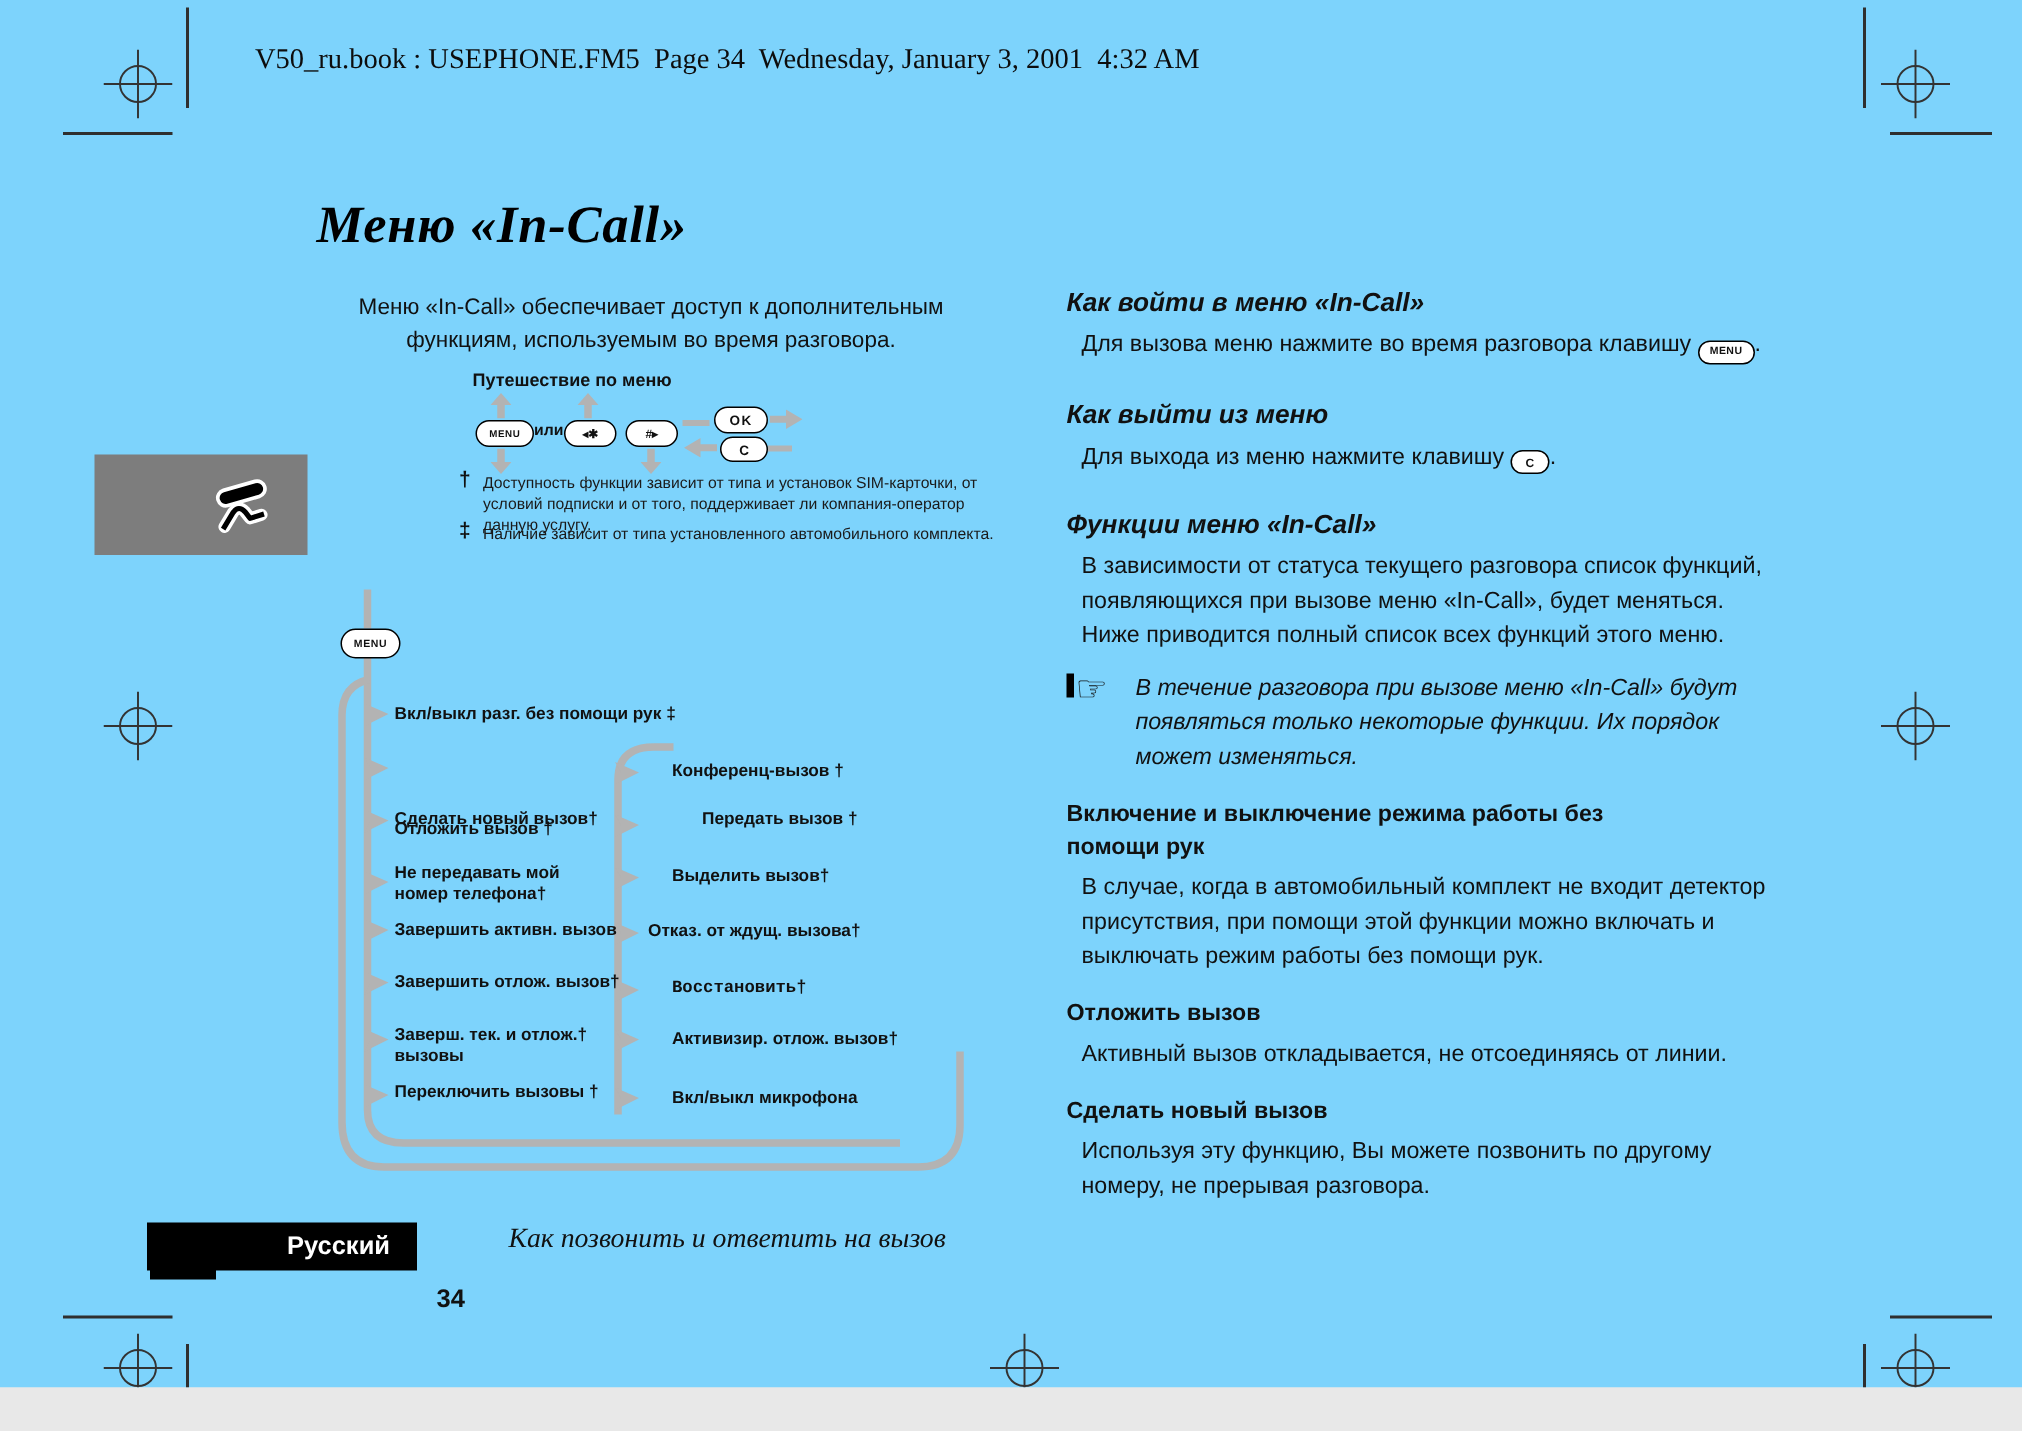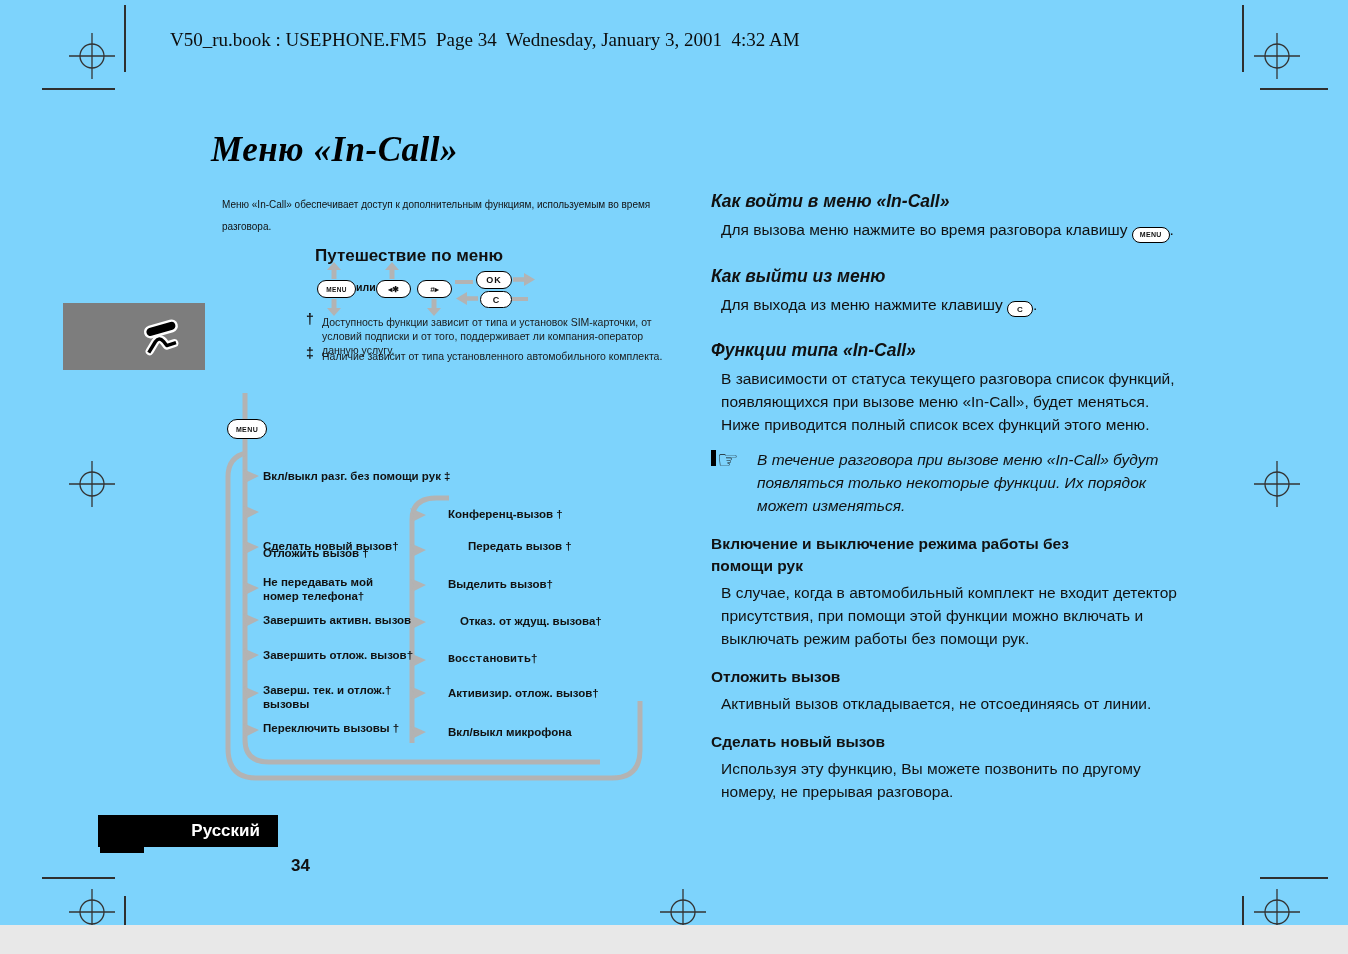--- a/index.html
+++ b/index.html
@@ -8,23 +8,23 @@
   .abs{position:absolute;}
   
   .cropline{position:absolute;background:#2f2f2f;}
   .regmark{position:absolute;width:46px;height:46px;}
   
   .header-line{position:absolute;left:170px;top:29px;font-family:"Liberation Serif",serif;
         font-size:19px;white-space:pre;color:#0d0d0d;}
   
   .doc-title{position:absolute;left:211px;top:130px;font-family:"Liberation Serif",serif;
         font-style:italic;font-weight:700;font-size:35px;letter-spacing:0.5px;color:#000;}
-  .intro{position:absolute;left:222px;top:194px;width:460px;font-size:10px;line-height:22px;}
-  
-  .diagram-title{position:absolute;left:315px;top:246px;font-size:17px;font-weight:700;}
+  .intro{position:absolute;left:204px;top:194px;width:460px;font-size:15px;line-height:22px;text-align:center;}
+  
+  .diagram-title{position:absolute;left:315px;top:246px;font-size:12px;font-weight:700;}
   .key{position:absolute;border:1.8px solid #000;border-radius:10px;background:#fff;
        display:flex;align-items:center;justify-content:center;font-weight:700;}
   .or-label{position:absolute;left:356px;top:281px;font-size:10.5px;font-weight:700;}
   .seg{position:absolute;background:#b3b3b3;}
   .fn-sym{position:absolute;font-size:14px;font-weight:700;}
   .fn-text{position:absolute;width:356px;font-size:10.5px;line-height:14px;color:#1a1a1a;}
   
   .tree-item{position:absolute;font-size:11.5px;font-weight:700;line-height:14px;white-space:pre-line;}
   
   .rcol{position:absolute;left:711px;top:190px;width:480px;}
@@ -189,33 +189,33 @@
 номер телефона†</div>
   <div class="tree-item" style="left:263px;top:613px;">Завершить активн. вызов</div>
   <div class="tree-item" style="left:263px;top:648px;">Завершить отлож. вызов†</div>
   <div class="tree-item" style="left:263px;top:683px;">Заверш. тек. и отлож.†
 вызовы</div>
   <div class="tree-item" style="left:263px;top:721px;">Переключить вызовы †</div>
 
   <div class="tree-item" style="left:448px;top:507px;">Конференц-вызов †</div>
   <div class="tree-item" style="left:448px;top:539px;margin-left:20px;">Передать вызов †</div>
   <div class="tree-item" style="left:448px;top:577px;">Выделить вызов†</div>
-  <div class="tree-item" style="left:460px;top:614px;">Отказ. от ждущ. вызова†</div>
+  <div class="tree-item" style="left:432px;top:614px;">Отказ. от ждущ. вызова†</div>
   <div class="tree-item" style="left:448px;top:652px;font-family:Liberation Mono, monospace;">Восстановить†</div>
   <div class="tree-item" style="left:448px;top:686px;">Активизир. отлож. вызов†</div>
   <div class="tree-item" style="left:448px;top:725px;">Вкл/выкл микрофона</div>
 
   <div class="rcol">
     <h2 class="sec-h2">Как войти в меню «In-Call»</h2>
     <p class="sec-body"><span>Для вызова меню нажмите во время разговора клавишу </span><span class="ikey">MENU</span><span>.</span></p>
 
     <h2 class="sec-h2 sp22">Как выйти из меню</h2>
     <p class="sec-body"><span>Для выхода из меню нажмите клавишу </span><span class="ikey" style="padding:0 9px;font-size:8px;">C</span><span>.</span></p>
 
-    <h2 class="sec-h2 sp22">Функции типа «In-Call»</h2>
+    <h2 class="sec-h2 sp22">Функции меню «In-Call»</h2>
     <p class="sec-body">В зависимости от статуса текущего разговора список функций, появляющихся при вызове меню «In-Call», будет меняться. Ниже приводится полный список всех функций этого меню.</p>
 
     <div class="note">
       <div class="note-icon"><span class="nbar"></span><span class="hand">☞</span></div>
       <div class="note-text">В течение разговора при вызове меню «In-Call» будут появляться только некоторые функции. Их порядок может изменяться.</div>
     </div>
 
     <h3 class="sec-h3" style="width:420px;">Включение и выключение режима работы без помощи рук</h3>
     <p class="sec-body">В случае, когда в автомобильный комплект не входит детектор присутствия, при помощи этой функции можно включать и выключать режим работы без помощи рук.</p>
 
@@ -224,14 +224,15 @@
 
     <h3 class="sec-h3">Сделать новый вызов</h3>
     <p class="sec-body">Используя эту функцию, Вы можете позвонить по другому номеру, не прерывая разговора.</p>
   </div>
 
   <div class="footer-bar">
       <span>Русский</span>
     </div>
   <div class="footer-sliver"></div>
   <div class="page-num">34</div>
+  <div class="chapter">Как позвонить и ответить на вызов</div>
 
 </div>
 
 </body></html>

